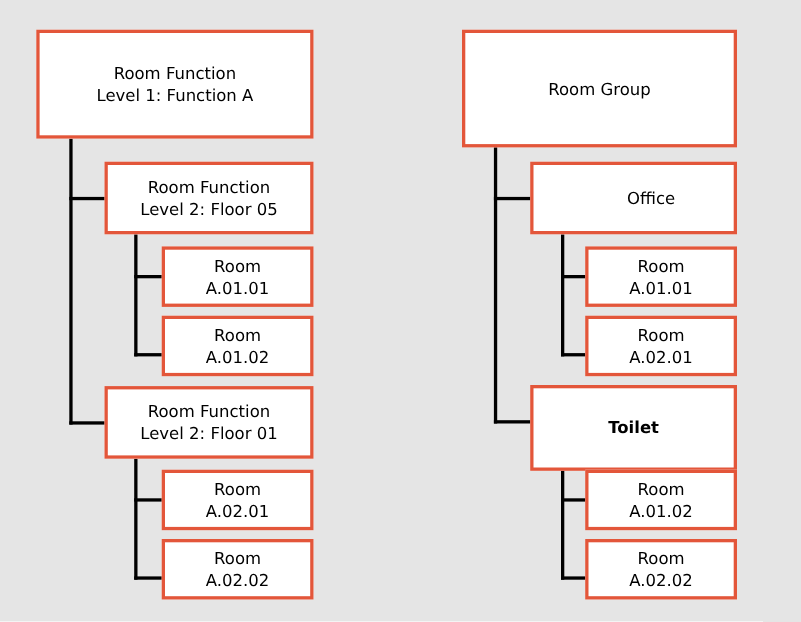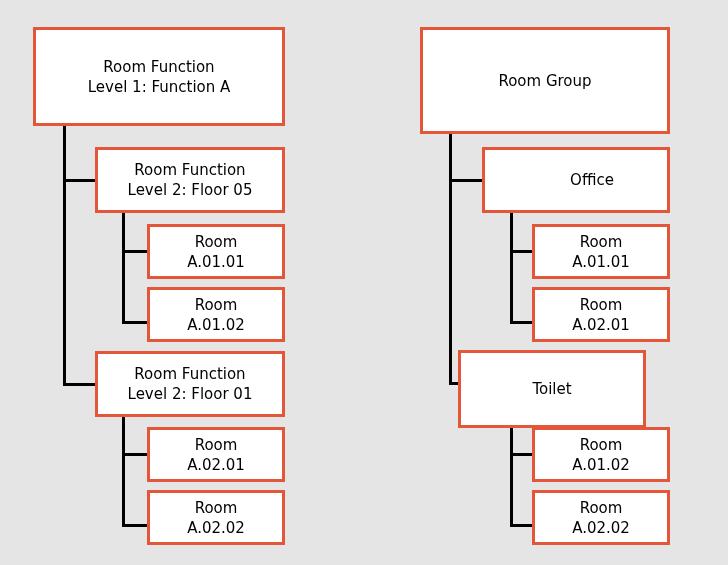--- a/index.html
+++ b/index.html
@@ -110,21 +110,21 @@
   <div class="node" style="left:532px; top:224px; width:138px; height:55px;">
     <span>Room</span>
     <span class="line2">A.01.01</span>
   </div>
 
   <div class="node" style="left:532px; top:287px; width:138px; height:55px;">
     <span>Room</span>
     <span class="line2">A.02.01</span>
   </div>
 
-  <div class="node" style="left:458px; top:350px; width:188px; height:78px;">
+  <div class="node" style="left:482px; top:350px; width:188px; height:78px;font-weight:bold;">
     <span>Toilet</span>
   </div>
 
   <div class="conn v" style="left:510px; top:416px; height:111px;"></div>
   <div class="conn h" style="left:510px; top:453px; width:25px;"></div>
   <div class="conn h" style="left:510px; top:524px; width:25px;"></div>
 
   <div class="node" style="left:532px; top:427px; width:138px; height:55px;">
     <span>Room</span>
     <span class="line2">A.01.02</span>

